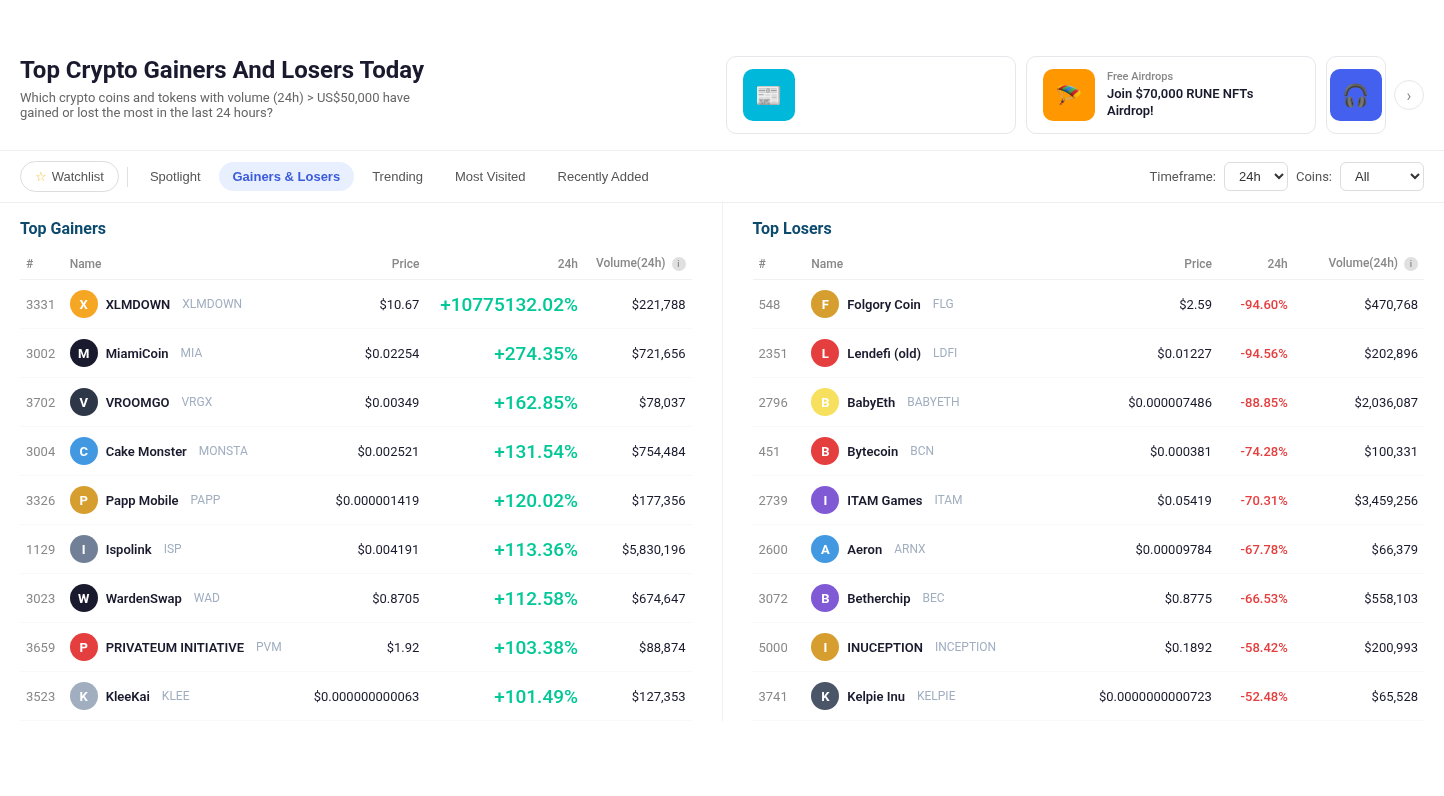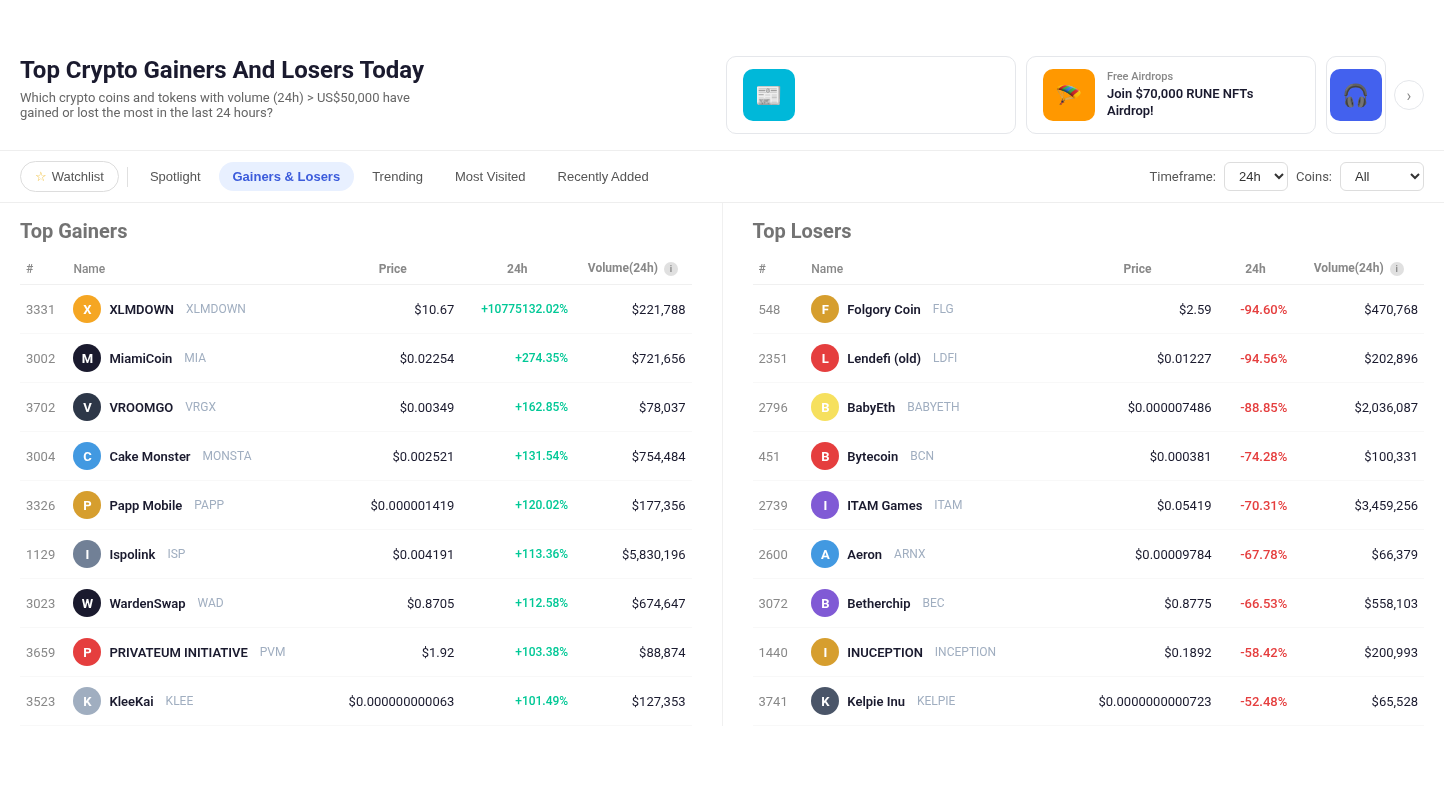--- a/index.html
+++ b/index.html
@@ -26,36 +26,36 @@
     .tab.active { background: #e8f0ff; color: #3b5bdb; font-weight: 600; }
     .tab.watchlist { border: 1px solid #ddd; color: #555; }
     .tab-separator { width: 1px; height: 20px; background: #e0e0e0; margin: 0 4px; }
     .tabs-right { margin-left: auto; display: flex; align-items: center; gap: 8px; font-size: 13px; color: #555; }
     .select-box { border: 1px solid #ddd; border-radius: 6px; padding: 5px 10px; font-size: 13px; cursor: pointer; background: #fff; color: #333; }
 
     .main-content { display: flex; gap: 0; padding: 0 20px; }
     .gainers-section { flex: 1; padding-right: 30px; border-right: 1px solid #f0f0f0; }
     .losers-section { flex: 1; padding-left: 30px; }
 
-    .section-title { font-size: 20px; font-weight: 700; color: #737373; padding: 16px 0 10px; }
+    .section-title { font-size: 16px; font-weight: 700; color: #0c4a6e; padding: 16px 0 10px; }
 
     .crypto-table { width: 100%; border-collapse: collapse; }
     .crypto-table th { font-size: 12px; color: #888; font-weight: 500; text-align: left; padding: 8px 6px; border-bottom: 1px solid #f0f0f0; white-space: nowrap; }
-    .crypto-table th.right { text-align: center; font-weight: bold; }
+    .crypto-table th.right { text-align: right; }
     .crypto-table td { padding: 10px 6px; border-bottom: 1px solid #f8f8f8; vertical-align: middle; }
     .crypto-table td.right { text-align: right; }
     
     .coin-cell { display: flex; align-items: center; gap: 8px; }
     .coin-icon { width: 28px; height: 28px; border-radius: 50%; display: flex; align-items: center; justify-content: center; font-size: 13px; font-weight: 700; flex-shrink: 0; }
     .coin-name { font-weight: 600; font-size: 13px; color: #1a1a2e; }
     .coin-symbol { color: #a0aec0; font-size: 12px; margin-left: 4px; }
     
     .rank-cell { color: #888; font-size: 13px; margin-left: 10px; }
     .price-cell { font-size: 13px; color: #1a1a2e; }
-    .change-positive { color: #00c896; font-size: 12px; font-weight: 500; }
+    .change-positive { color: #00c896; font-size: 19px; font-weight: 500; }
     .change-negative { color: #e53e3e; font-size: 13px; font-weight: 500; }
     .volume-cell { font-size: 13px; color: #1a1a2e; }
     
     .info-icon { display: inline-flex; align-items: center; justify-content: center; width: 14px; height: 14px; border-radius: 50%; background: #e0e0e0; color: #888; font-size: 9px; cursor: pointer; margin-left: 3px; }
 
     .star-icon { color: #f0c040; font-size: 13px; }
   </style>
 </head>
 <body>
 
@@ -342,21 +342,21 @@
         <div class="coin-icon" style="background:#805ad5;color:#fff;">B</div>
         <span class="coin-name">Betherchip</span>
         <span class="coin-symbol">BEC</span>
       </div>
     </td>
     <td class="right price-cell">$0.8775</td>
     <td class="right change-negative">-66.53%</td>
     <td class="right volume-cell">$558,103</td>
   </tr>
           <tr>
-    <td class="rank-cell">1440</td>
+    <td class="rank-cell">5000</td>
     <td>
       <div class="coin-cell">
         <div class="coin-icon" style="background:#d69e2e;color:#fff;">I</div>
         <span class="coin-name">INUCEPTION</span>
         <span class="coin-symbol">INCEPTION</span>
       </div>
     </td>
     <td class="right price-cell">$0.1892</td>
     <td class="right change-negative">-58.42%</td>
     <td class="right volume-cell">$200,993</td>

